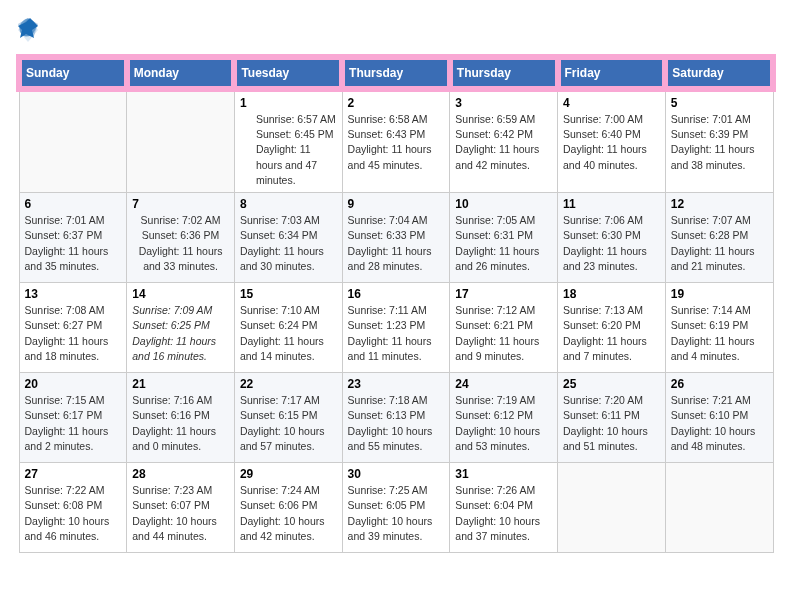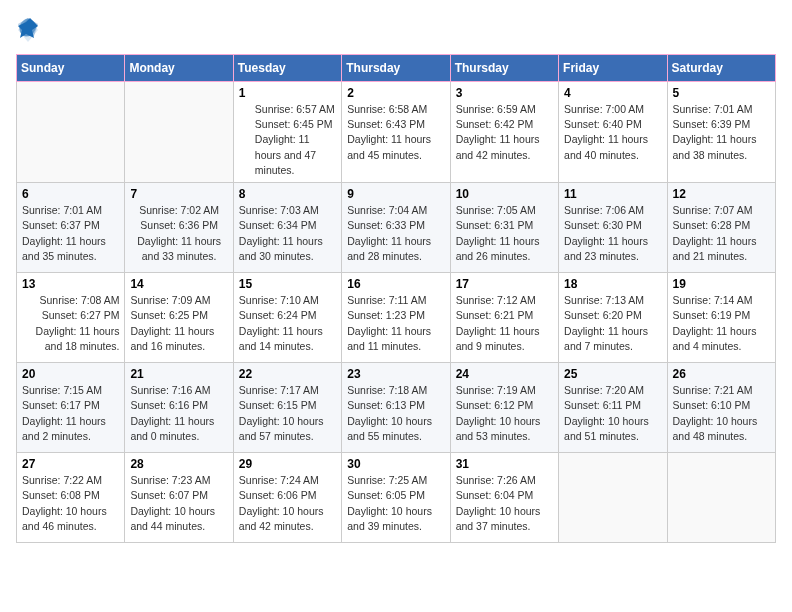--- a/index.html
+++ b/index.html
@@ -50,21 +50,21 @@
       width: 100%;
       border-collapse: collapse;
       font-size: 11px;
     }
     .calendar th {
       background: #3a6db5;
       color: #fff;
       padding: 6px 4px;
       text-align: left;
       font-size: 12px;
-      border: 1px solid #f9a8d4;
+      border: 6px solid #f9a8d4;
     }
     .calendar td {
       border: 1px solid #ccc;
       vertical-align: top;
       padding: 4px 5px;
       height: 90px;
       width: calc(100% / 7);
       background: #fff;
     }
     .calendar tr:nth-child(even) td {
@@ -194,27 +194,27 @@
         <td>
           <span class="day-number">12</span>
           <div class="day-info" style="white-space: pre-line;">Sunrise: 7:07 AM
 Sunset: 6:28 PM
 Daylight: 11 hours and 21 minutes.</div>
         </td>
       </tr>
       <tr>
         <td>
           <span class="day-number">13</span>
-          <div class="day-info" style="white-space: pre-line; text-align: right;">Sunrise: 7:08 AM
+          <div class="day-info" style="white-space: pre-line;">Sunrise: 7:08 AM
 Sunset: 6:27 PM
 Daylight: 11 hours and 18 minutes.</div>
         </td>
         <td>
           <span class="day-number">14</span>
-          <div class="day-info" style="white-space: pre-line;">Sunrise: 7:09 AM
+          <div class="day-info" style="white-space: pre-line; font-style: italic;">Sunrise: 7:09 AM
 Sunset: 6:25 PM
 Daylight: 11 hours and 16 minutes.</div>
         </td>
         <td>
           <span class="day-number">15</span>
           <div class="day-info" style="white-space: pre-line;">Sunrise: 7:10 AM
 Sunset: 6:24 PM
 Daylight: 11 hours and 14 minutes.</div>
         </td>
         <td>

